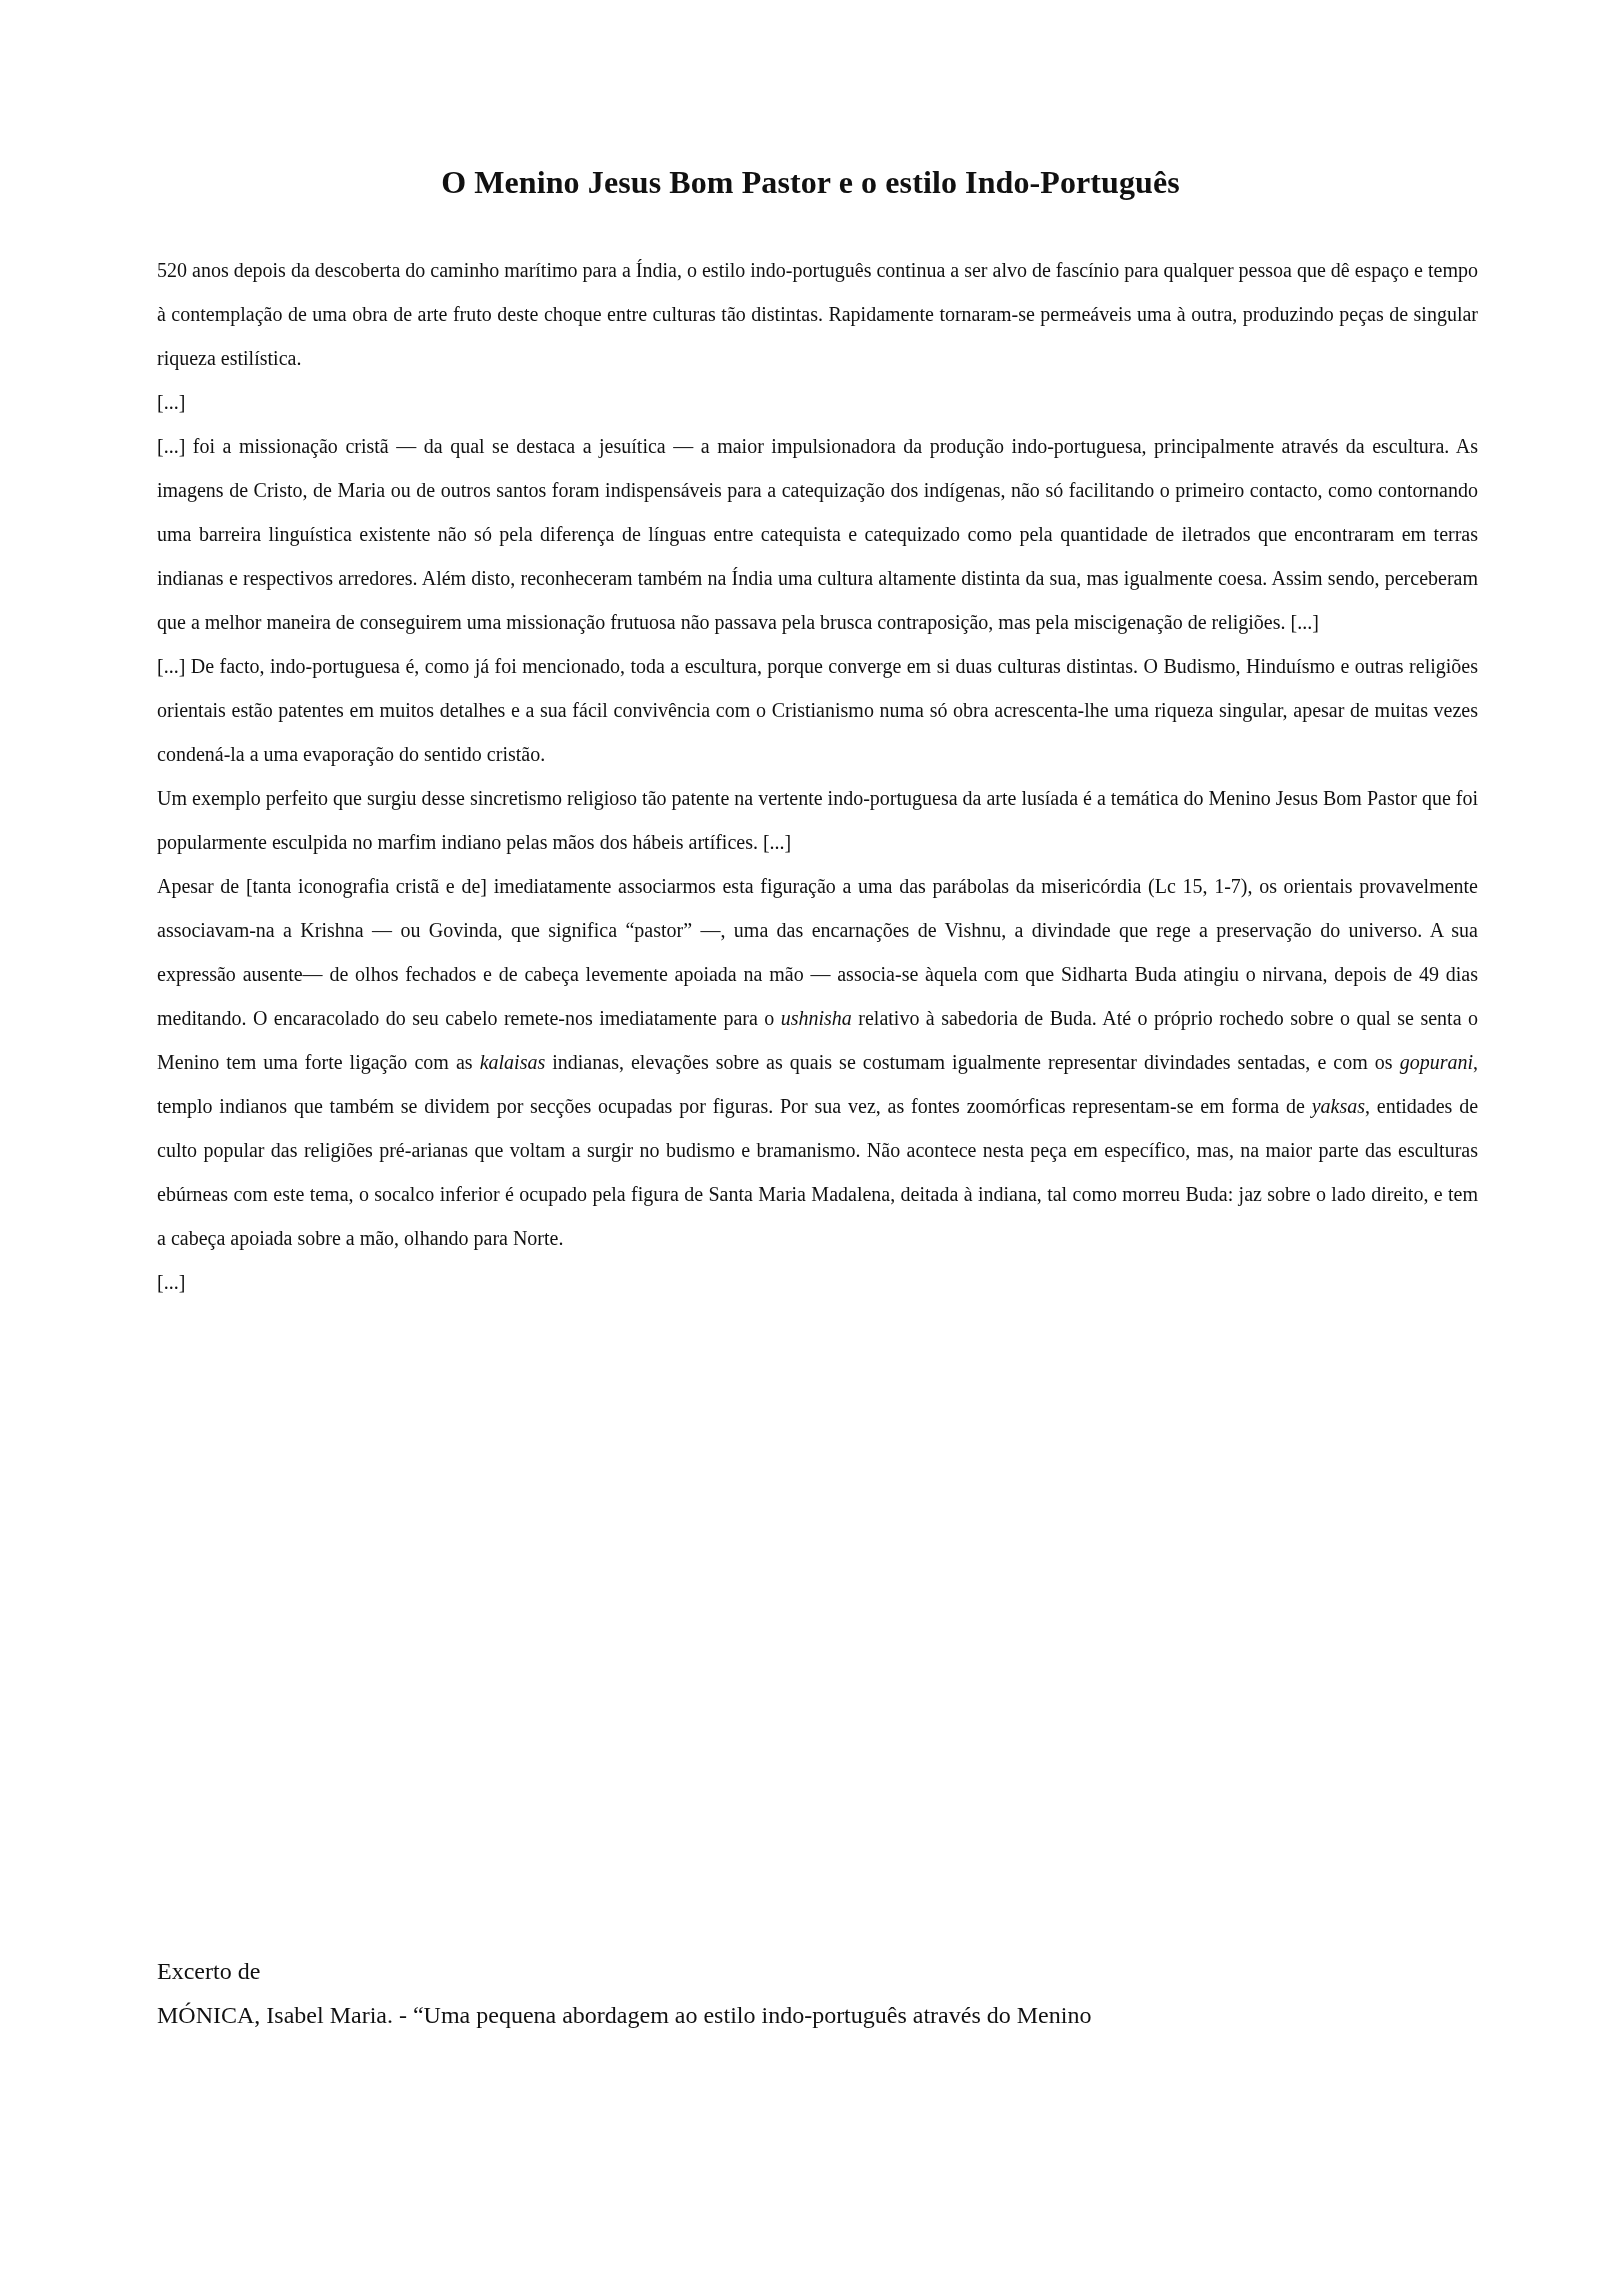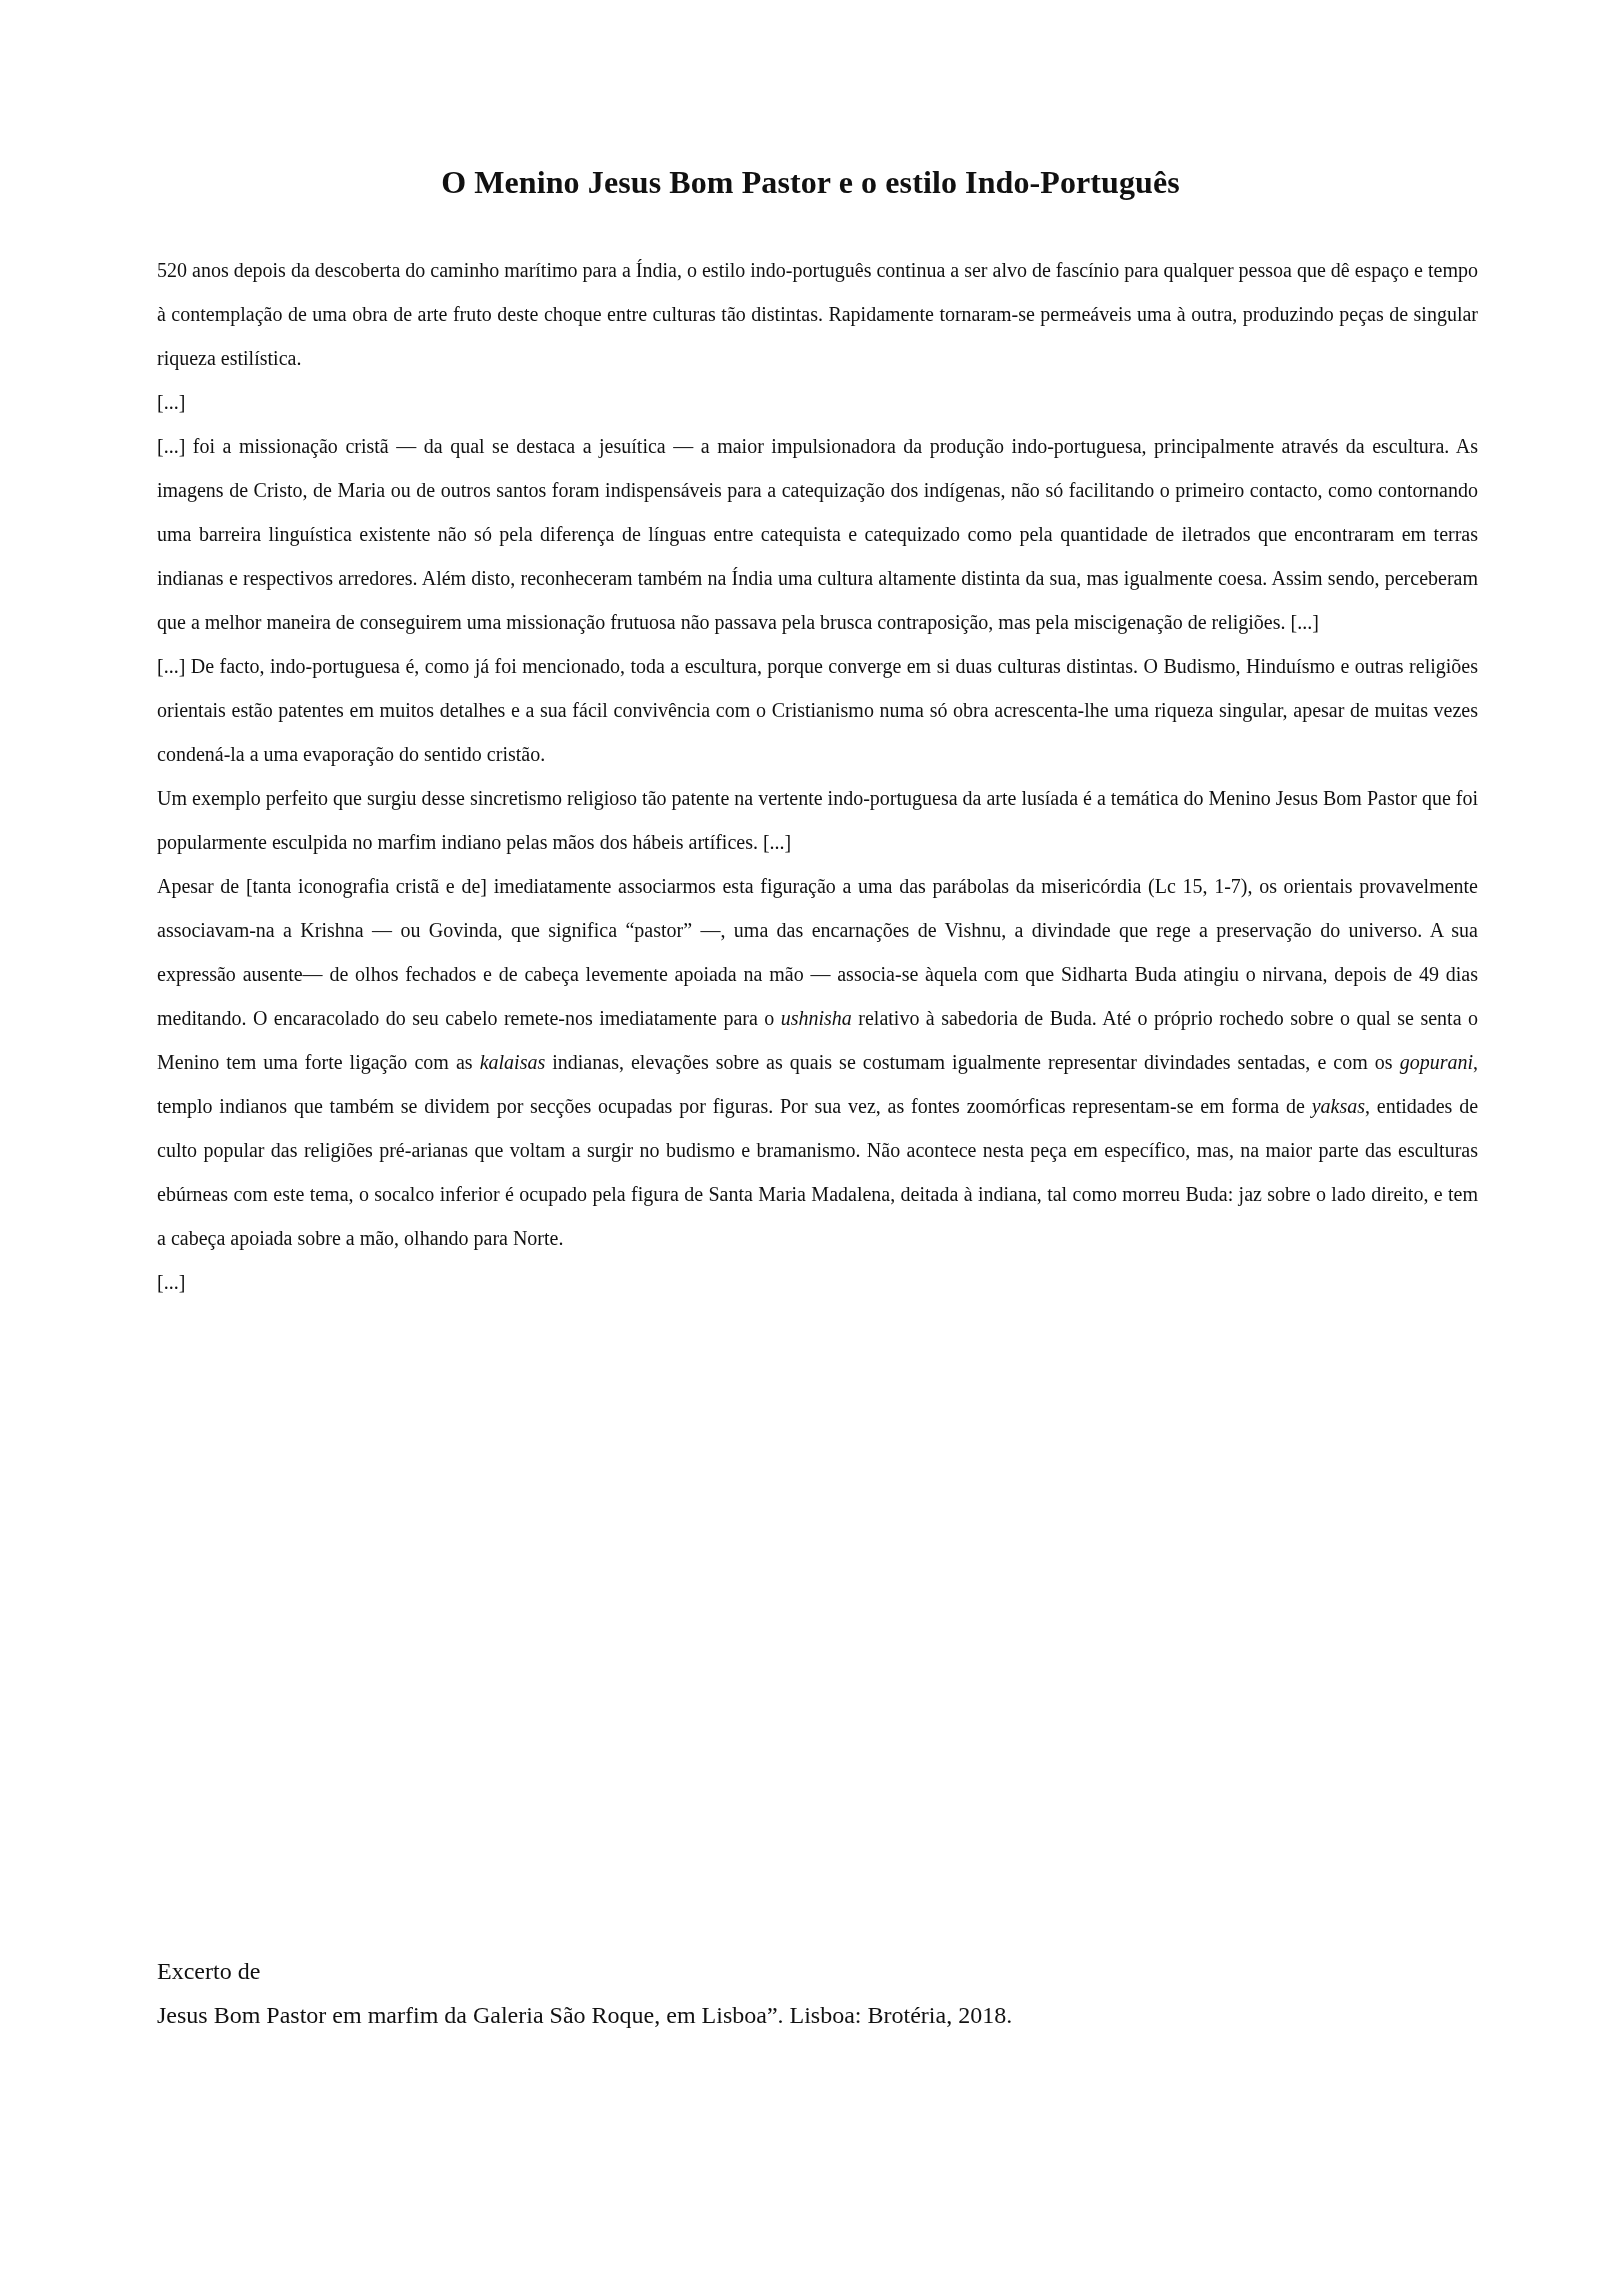--- a/index.html
+++ b/index.html
@@ -27,16 +27,16 @@
       <p class="ell">[...]</p>
       <p class="para">[...] foi a missionação cristã — da qual se destaca a jesuítica — a maior impulsionadora da produção indo-portuguesa, principalmente através da escultura. As imagens de Cristo, de Maria ou de outros santos foram indispensáveis para a catequização dos indígenas, não só facilitando o primeiro contacto, como contornando uma barreira linguística existente não só pela diferença de línguas entre catequista e catequizado como pela quantidade de iletrados que encontraram em terras indianas e respectivos arredores. Além disto, reconheceram também na Índia uma cultura altamente distinta da sua, mas igualmente coesa. Assim sendo, perceberam que a melhor maneira de conseguirem uma missionação frutuosa não passava pela brusca contraposição, mas pela miscigenação de religiões.  [...]</p>
       <p class="para">[...] De facto, indo-portuguesa é, como já foi mencionado, toda a escultura, porque converge em si duas culturas distintas. O Budismo, Hinduísmo e outras religiões orientais estão patentes em muitos detalhes e a sua fácil convivência com o Cristianismo numa só obra acrescenta-lhe uma riqueza singular, apesar de muitas vezes condená-la a uma evaporação do sentido cristão.</p>
       <p class="para">Um exemplo perfeito que surgiu desse sincretismo religioso tão patente na vertente indo-portuguesa da arte lusíada é a temática do Menino Jesus Bom Pastor que foi popularmente esculpida no marfim indiano pelas mãos dos hábeis artífices. [...]</p>
       <p class="para"><span>Apesar de [tanta iconografia cristã e de] imediatamente associarmos esta figuração a uma das parábolas da misericórdia  (Lc 15, 1-7), os orientais provavelmente associavam-na a Krishna — ou Govinda, que significa “pastor” —, uma das encarnações de Vishnu, a divindade que rege a preservação do universo. A sua expressão ausente— de olhos fechados e de cabeça levemente apoiada na mão — associa-se àquela com que Sidharta Buda atingiu o nirvana, depois de 49 dias meditando. O encaracolado do seu cabelo remete-nos imediatamente para o </span><em>ushnisha</em><span> relativo à sabedoria de Buda. Até o próprio rochedo sobre o qual se senta o Menino tem uma forte ligação com as </span><em>kalaisas</em><span> indianas, elevações sobre as quais se costumam igualmente representar divindades sentadas, e com os </span><em>gopurani</em><span>, templo indianos que também se dividem por secções ocupadas por figuras. Por sua vez, as fontes zoomórficas representam-se em forma de </span><em>yaksas</em><span>, entidades de culto popular das religiões pré-arianas que voltam a surgir no budismo e bramanismo. Não acontece nesta peça em específico, mas, na maior parte das esculturas ebúrneas com este tema, o socalco inferior é ocupado pela figura de Santa Maria Madalena, deitada à indiana, tal como morreu Buda: jaz sobre o lado direito, e tem a cabeça apoiada sobre a mão, olhando para Norte.</span></p>
       <p class="ell">[...]</p>
     </div>
 
   <div class="ref">
     <p>Excerto de</p>
-    <p>Jesus Bom Pastor em marfim da Galeria São Roque, em Lisboa”. Lisboa: Brotéria, 2018.</p>
+    <p>MÓNICA, Isabel Maria. - “Uma pequena abordagem ao estilo indo-português através do Menino</p>
   </div>
 </div>
 
 
 </body></html>

